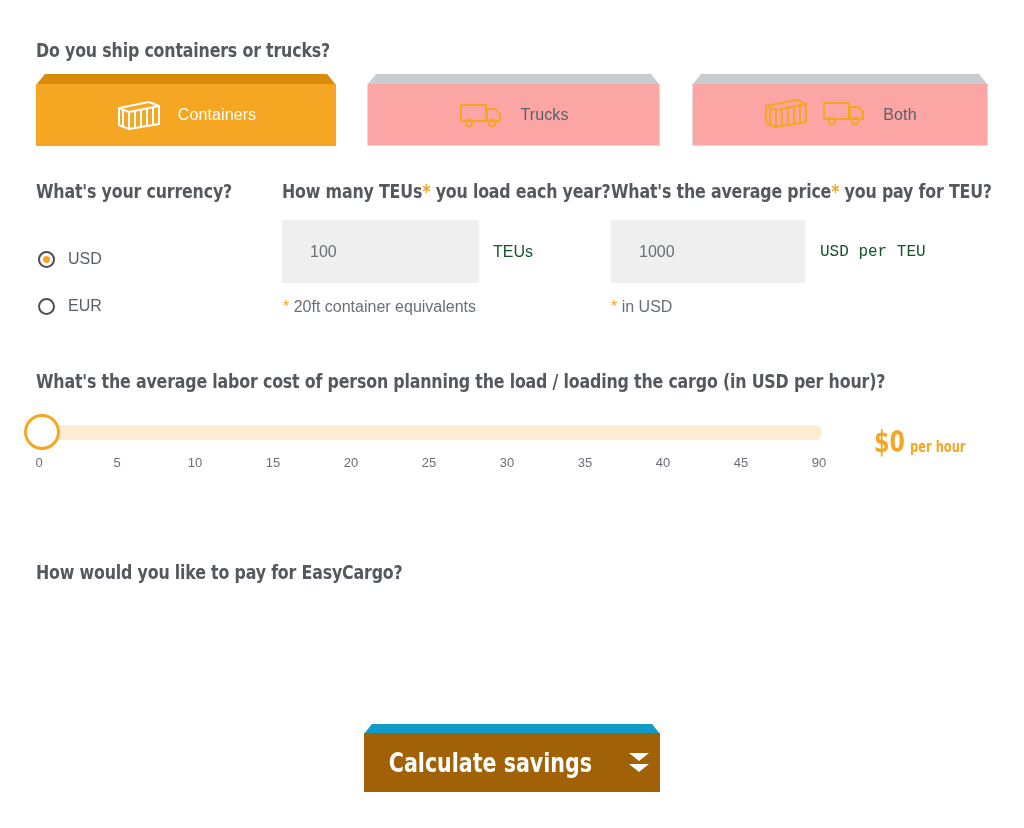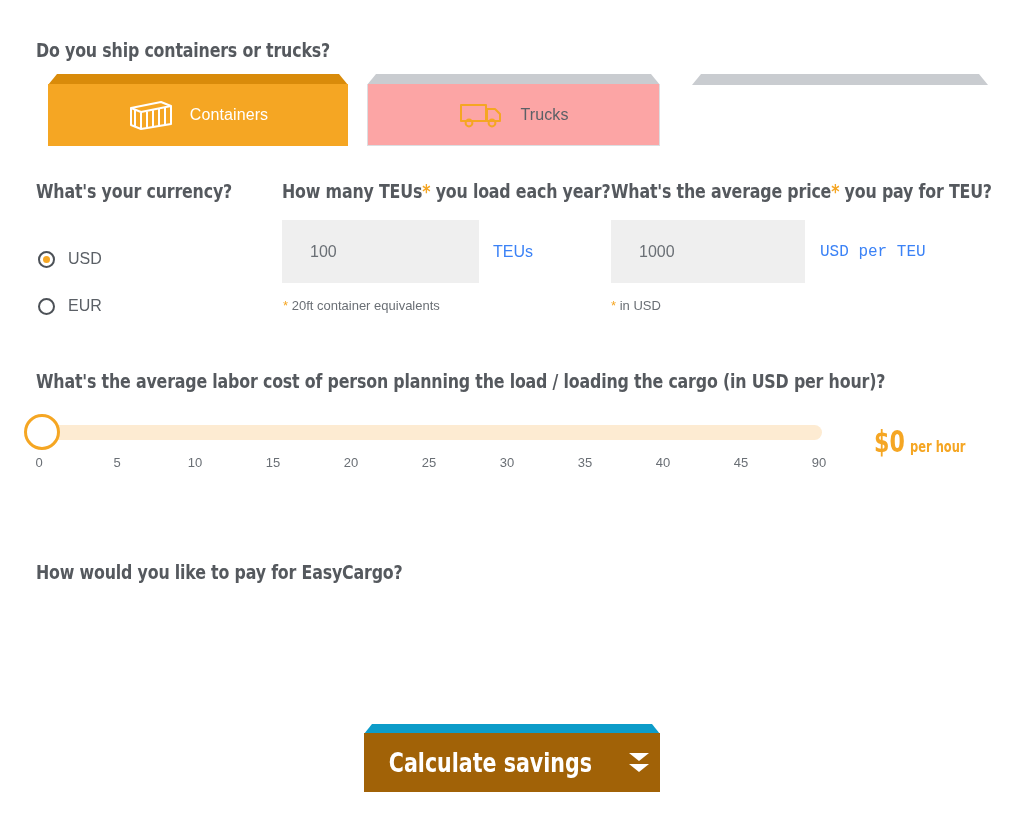--- a/index.html
+++ b/index.html
@@ -132,24 +132,24 @@
     outline: none;
     box-sizing: border-box;
     font-family: "Liberation Sans", sans-serif;
     font-size: 16px;
     color: #6a6f75;
     padding: 8px 28px;
     height: 63px;
   }
   .unit-label {
     font-size: 16px;
-    color: #3b82f6;
+    color: #14532d;
   }
   .note {
-    font-size: 13px;
+    font-size: 16px;
     color: #6a6f75;
   }
   .note .star { color: #f5a623; }
 
   
   .slider-track {
     position: absolute;
     left: 36px; top: 425px;
     width: 786px; height: 15px;
     background: #fdebd2;
@@ -259,21 +259,21 @@
 </style>
 </head>
 <body>
 
 <div class="page">
 
   <div style="position:absolute;left:36px;top:38px;" class="q-heading">Do you ship containers or trucks?</div>
 
   <div class="tabs">
 
-    <div class="tab tab-active" style="left:12px;width:300px;">
+    <div class="tab tab-active" style="left:0px;width:300px;">
       <div class="bevel"></div>
       <div class="face">
         <span class="tab-icons">
           <svg width="46" height="30" viewBox="0 0 46 30" fill="none">
             <path d="M3 8 L33 2 L43 6 L43 24 L13 29 L3 25 Z" stroke="#ffffff" stroke-width="2" fill="none" stroke-linejoin="round"></path>
             <path d="M3 8 L13 12 L13 29" stroke="#ffffff" stroke-width="2" fill="none" stroke-linejoin="round"></path>
             <path d="M13 12 L43 6" stroke="#ffffff" stroke-width="2" fill="none"></path>
             <path d="M19 11.5 L19 27.8 M25 10.3 L25 26.8 M31 9.1 L31 25.8 M37 7.9 L37 24.8" stroke="#ffffff" stroke-width="2"></path>
             <path d="M7 9.6 L7 26.6" stroke="#ffffff" stroke-width="2"></path>
           </svg>
@@ -292,20 +292,43 @@
             <circle cx="11" cy="23" r="3.4" stroke="#f5a623" stroke-width="2" fill="none"></circle>
             <circle cx="34" cy="23" r="3.4" stroke="#f5a623" stroke-width="2" fill="none"></circle>
           </svg>
         </span>
         <span class="tab-label">Trucks</span>
       </div>
     </div>
 
     <div class="tab tab-inactive" style="left:656px;width:296px;">
       <div class="bevel"></div>
+      <div class="face">
+        <span class="tab-icons">
+          <span>
+            <svg width="46" height="30" viewBox="0 0 46 30" fill="none">
+              <path d="M3 8 L33 2 L43 6 L43 24 L13 29 L3 25 Z" stroke="#f5a623" stroke-width="2" fill="none" stroke-linejoin="round"></path>
+              <path d="M3 8 L13 12 L13 29" stroke="#f5a623" stroke-width="2" fill="none" stroke-linejoin="round"></path>
+              <path d="M13 12 L43 6" stroke="#f5a623" stroke-width="2" fill="none"></path>
+              <path d="M19 11.5 L19 27.8 M25 10.3 L25 26.8 M31 9.1 L31 25.8 M37 7.9 L37 24.8" stroke="#f5a623" stroke-width="2"></path>
+              <path d="M7 9.6 L7 26.6" stroke="#f5a623" stroke-width="2"></path>
+            </svg>
+          </span>
+          <span class="plus-sign" style="font-size:0;">plus-sign</span>
+          <span>
+            <svg width="46" height="30" viewBox="0 0 46 30" fill="none">
+              <rect x="3" y="5" width="25" height="16" stroke="#f5a623" stroke-width="2" fill="none" stroke-linejoin="round"></rect>
+              <path d="M29 9 L37 9 L42 14 L42 21 L29 21 Z" stroke="#f5a623" stroke-width="2" fill="none" stroke-linejoin="round"></path>
+              <circle cx="11" cy="23" r="3.4" stroke="#f5a623" stroke-width="2" fill="none"></circle>
+              <circle cx="34" cy="23" r="3.4" stroke="#f5a623" stroke-width="2" fill="none"></circle>
+            </svg>
+          </span>
+        </span>
+        <span class="tab-label">Both</span>
+      </div>
     </div>
   </div>
 
   <div style="position:absolute;left:36px;top:179px;" class="q-heading">What's your currency?</div>
 
   <div style="position:absolute;left:38px;top:221px;">
     <div class="radio-row">
       <span class="radio checked"></span>
       <span class="radio-label">USD</span>
     </div>

